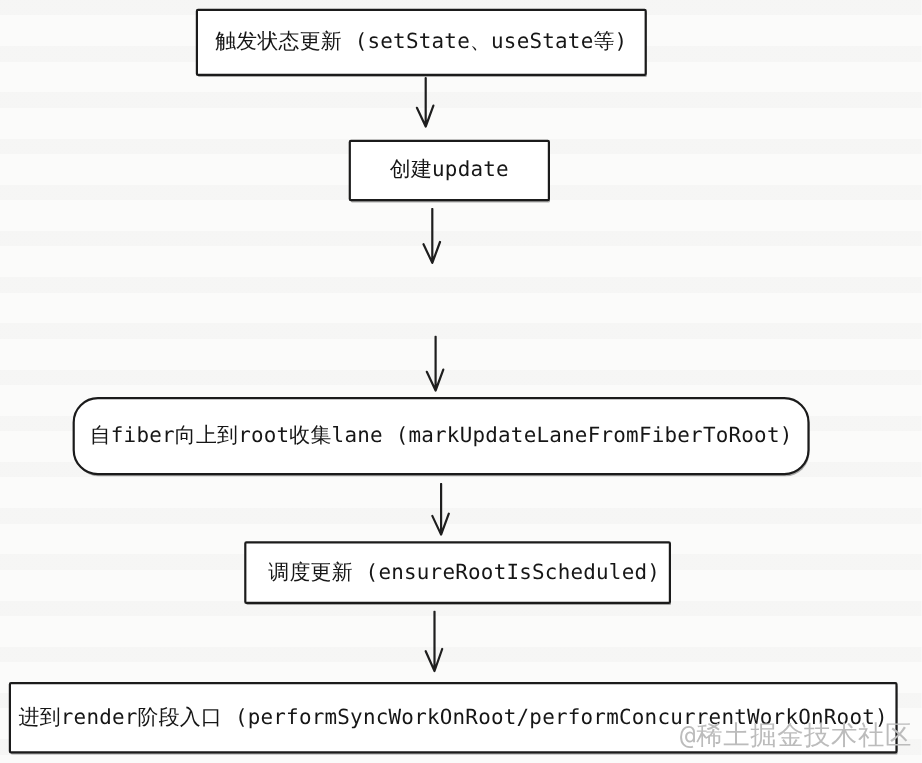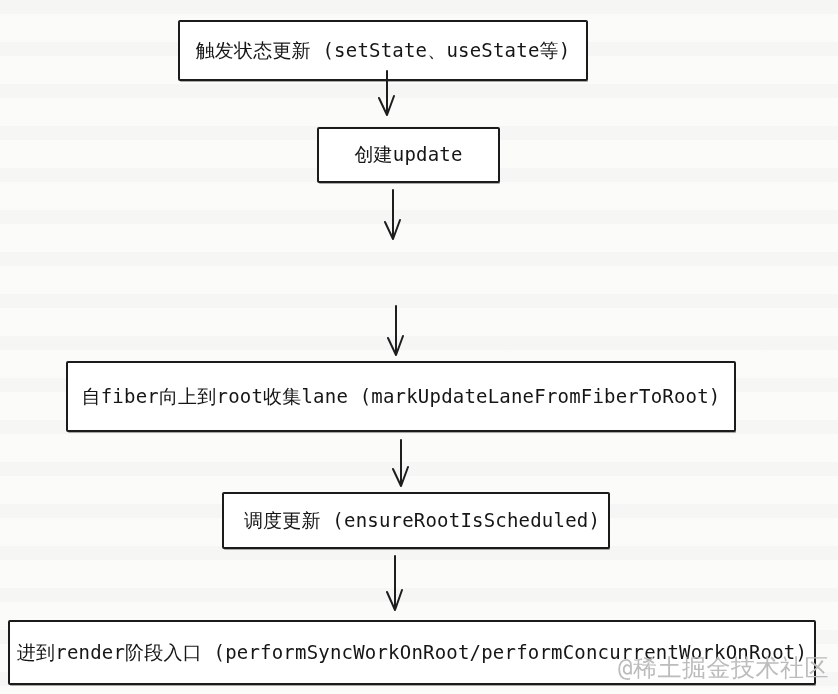--- a/index.html
+++ b/index.html
@@ -30,24 +30,24 @@
     display: flex;
     align-items: center;
     justify-content: center;
     text-align: center;
     font-size: 19px;
     line-height: 1.25;
     white-space: nowrap;
     letter-spacing: 0.2px;
   }
   
-  .n0 { left: 178px; top: 8px;   width: 410px; height: 61px; margin-top: 12px; }
+  .n0 { left: 178px; top: 8px;   width: 410px; height: 61px; }
   .n1 { left: 317px; top: 127px; width: 183px; height: 56px; }
   .n2 { left: 167px; top: 245px; width: 442px; height: 56px; }
-  .n3 { left: 66px;  top: 361px; width: 670px; height: 71px; }
+  .n3 { left: 66px;  top: 361px; width: 670px; height: 71px; border-radius: 23px; }
   .n4 { left: 222px; top: 492px; width: 388px; height: 57px; padding-left: 12px; }
   .n5 { left: 8px;   top: 620px; width: 808px; height: 65px; }
 
   .arrow {
     position: absolute;
     width: 24px;
   }
   .a0 { left: 375px; top: 70px;  height: 47px; }
   .a1 { left: 381px; top: 189px; height: 52px; }
   .a2 { left: 384px; top: 305px; height: 52px; }

